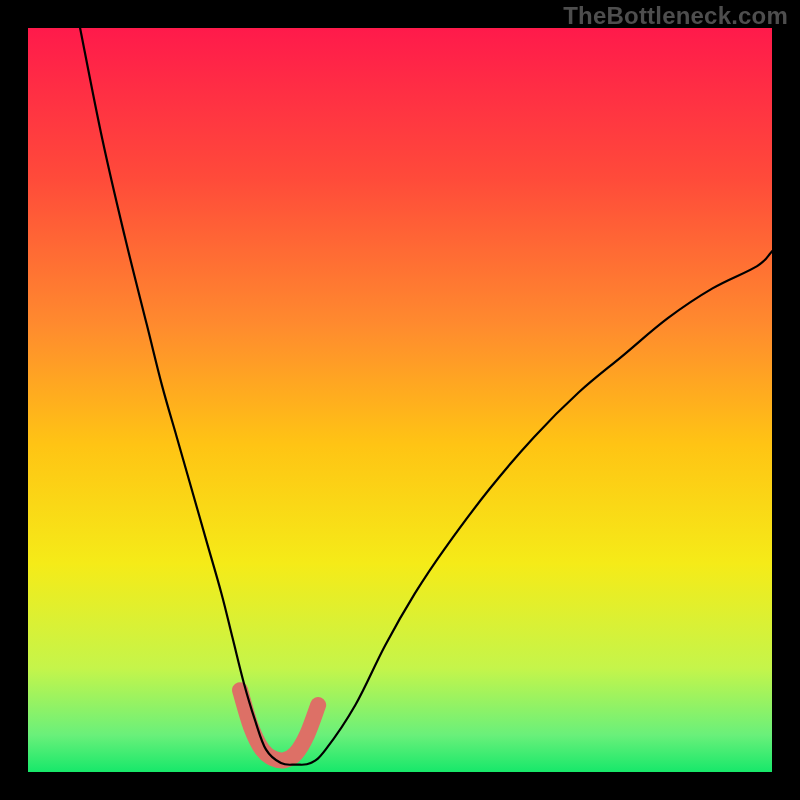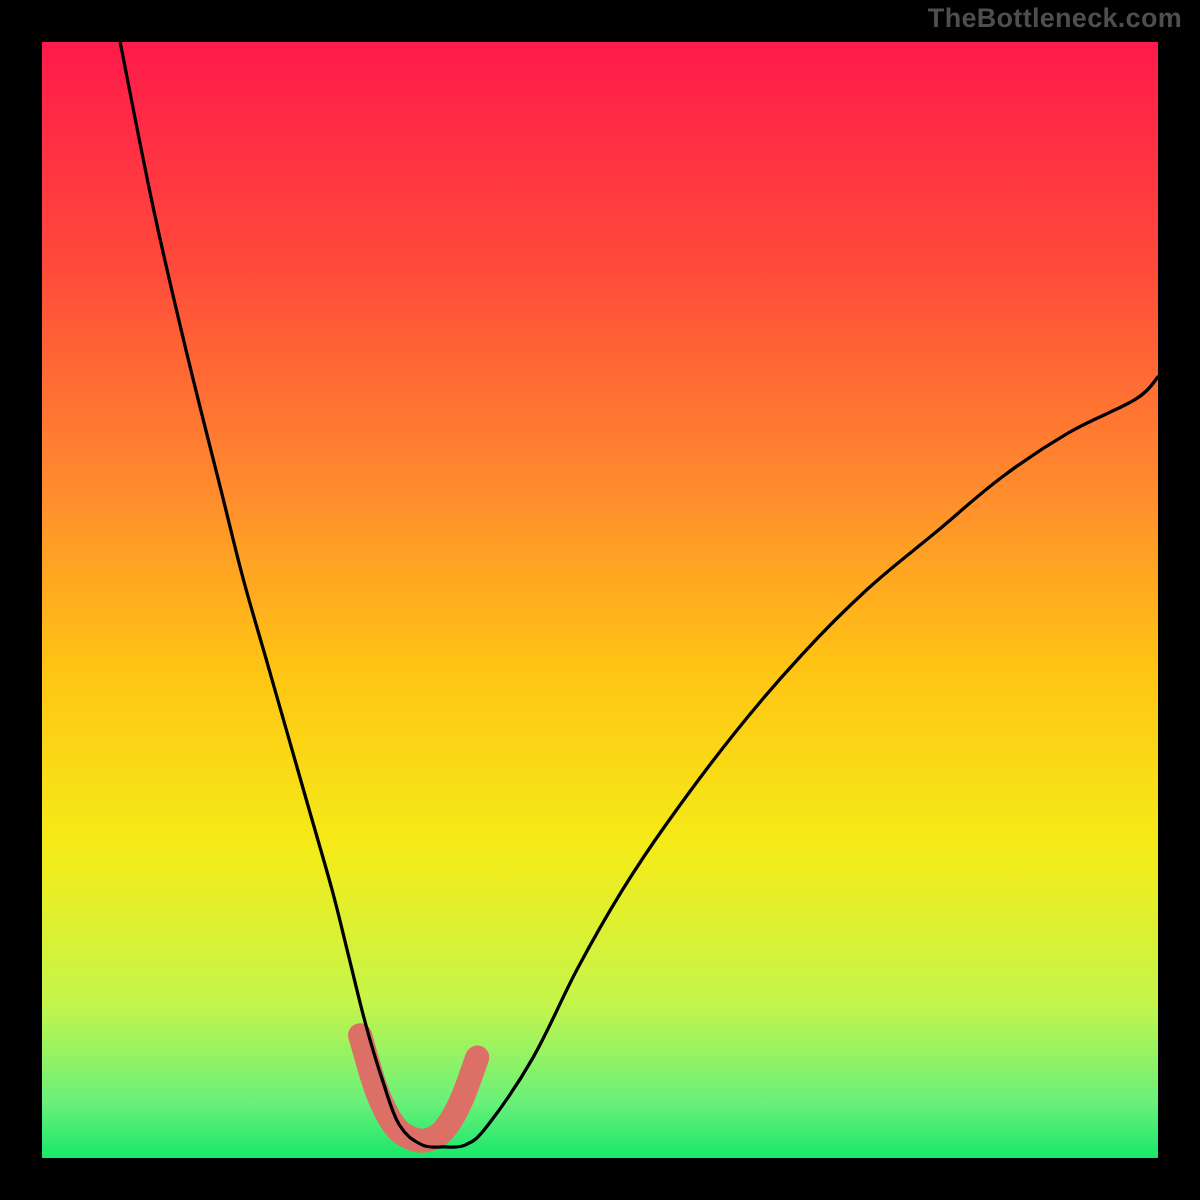--- a/index.html
+++ b/index.html
@@ -16,21 +16,21 @@
     top: 0; left: 0;
     width: 800px;
     height: 800px;
     background: #000;
   }
   .watermark {
     position: absolute;
     top: 2px;
     right: 12px;
     color: #4e4e4e;
-    font-size: 18px;
+    font-size: 24px;
     font-weight: 600;
     letter-spacing: 0.2px;
     z-index: 200;
   }
   svg.plot {
     position: absolute;
     top: 28px;
     left: 28px;
     width: 744px;
     height: 744px;

